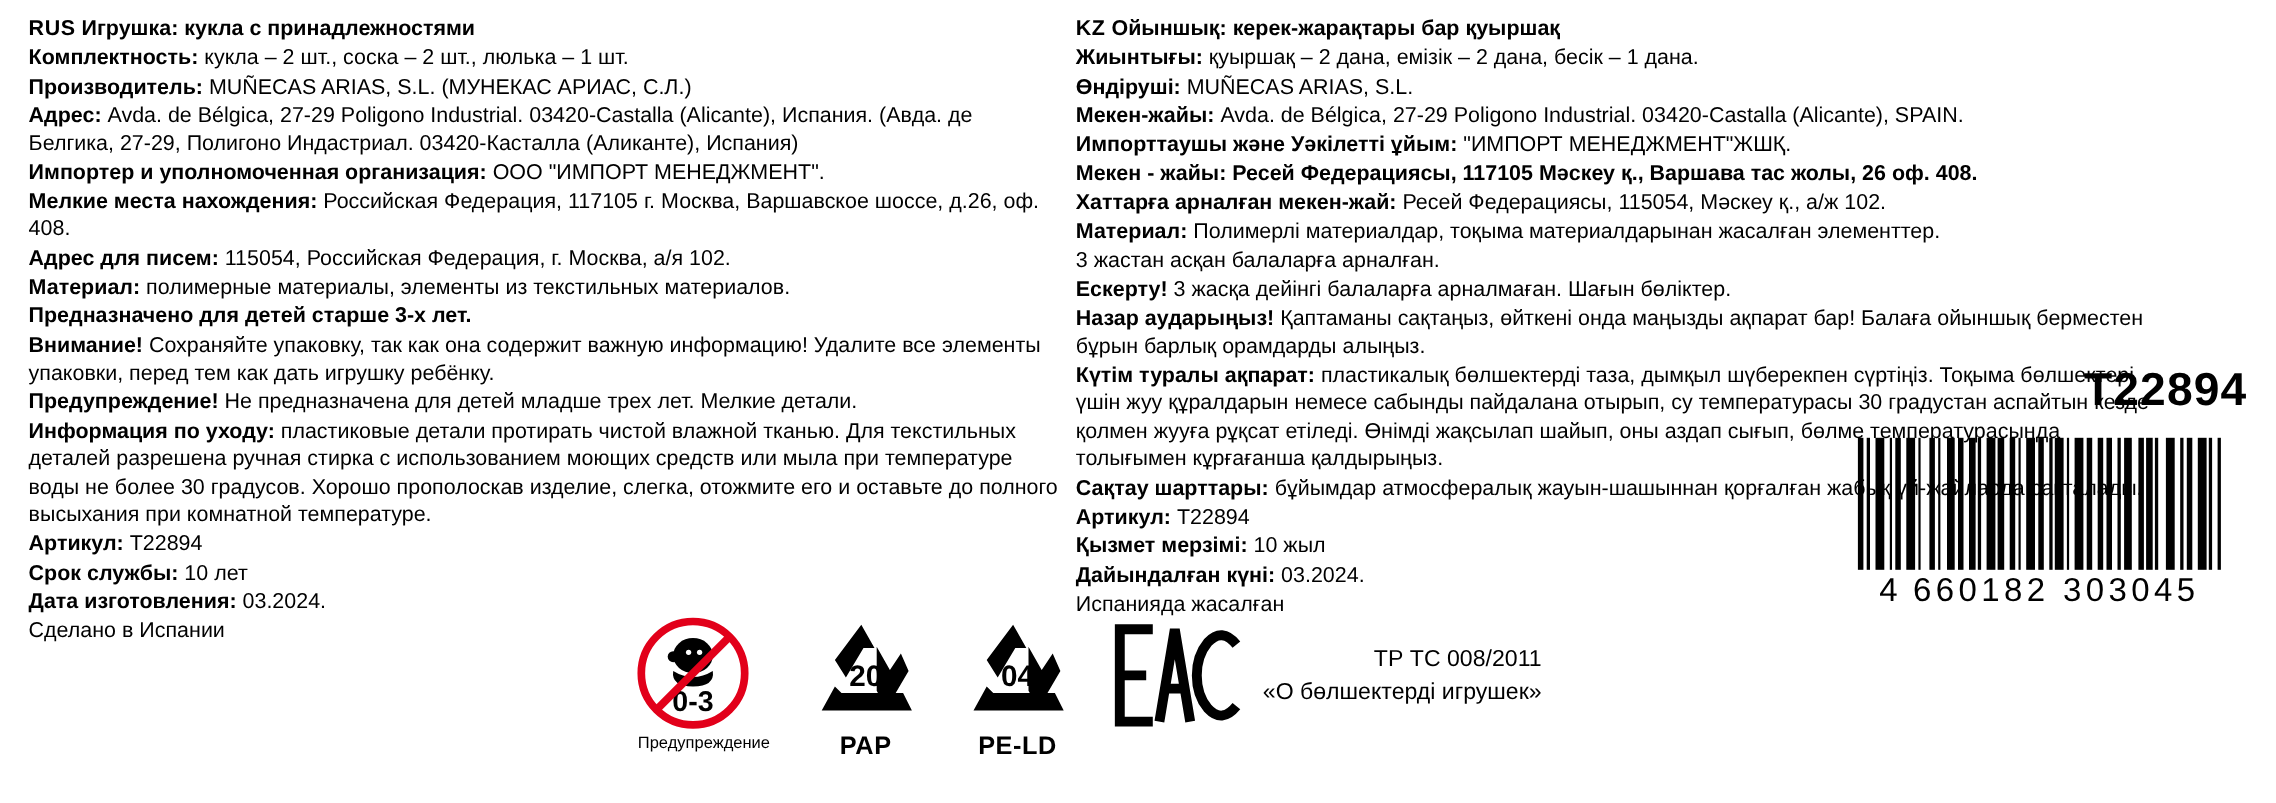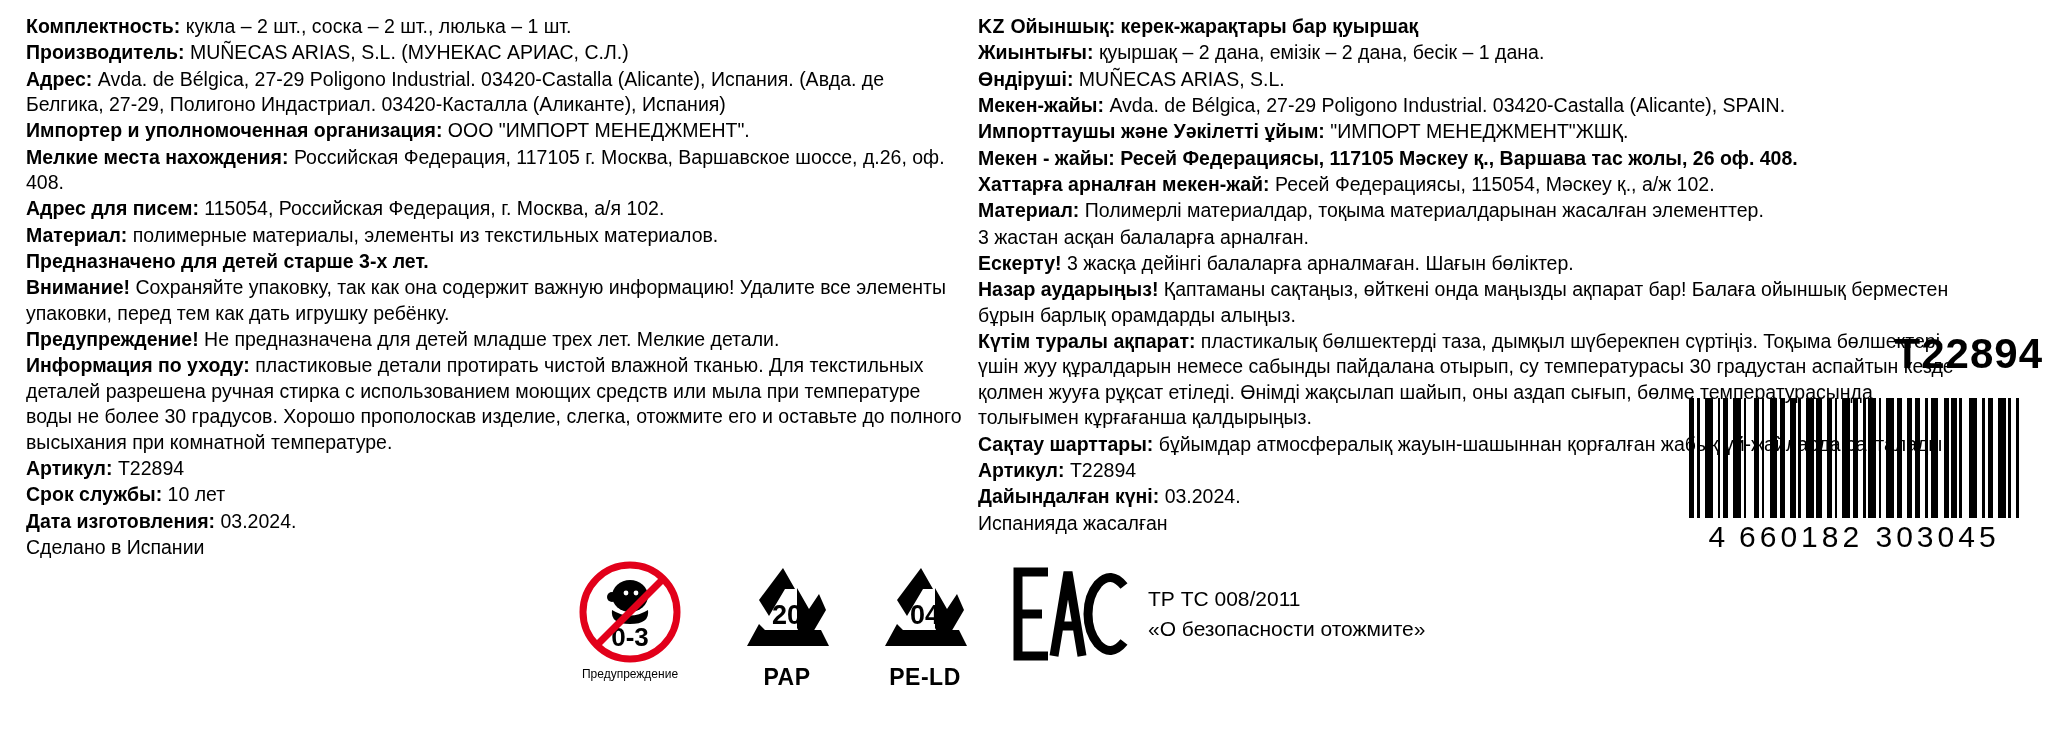--- a/index.html
+++ b/index.html
@@ -62,22 +62,23 @@
     width: 140px;
     text-align: center;
   }
   .icon-age .circle {
     position: relative;
     width: 104px;
     height: 104px;
     margin: 0 auto;
   }
   .icon-age .caption {
-    font-size: 12px;
+    font-size: 15px;
     margin-top: 3px;
+    text-align: right;
   }
   
   .icon-recycle {
     position: absolute;
     top: 2px;
     width: 130px;
     text-align: center;
   }
   .icon-recycle.r1 { left: 162px; }
   .icon-recycle.r2 { left: 300px; }
@@ -101,21 +102,21 @@
     width: 126px;
     height: 96px;
   }
   .tr-text {
     position: absolute;
     left: 588px;
     top: 24px;
     font-size: 21px;
     line-height: 1.45;
   }
-  .tr-text .l1 { font-weight: normal; }
+  .tr-text .l1 { font-weight: normal; text-align: right; }
   
   .barcode-area {
     position: absolute;
     right: 20px;
     top: 330px;
     width: 390px;
     text-align: center;
   }
   .art-big {
     font-size: 42px;
@@ -144,20 +145,23 @@
     margin-right: 10px;
   }
 </style>
 </head>
 <body>
 
 <div class="page">
 
   <div class="col col-left">
     <div class="para">
+      <span class="lang-code">RUS</span><span class="b"> Игрушка: кукла с принадлежностями</span>
+    </div>
+    <div class="para">
       <span class="b">Комплектность:</span><span> кукла – 2 шт., соска – 2 шт., люлька – 1 шт.</span>
     </div>
     <div class="para">
       <span class="b">Производитель:</span><span> MUÑECAS ARIAS, S.L. (МУНЕКАС АРИАС, С.Л.)</span>
     </div>
     <div class="para">
       <span class="b">Адрес:</span><span> Avda. de Bélgica, 27-29 Poligono Industrial. 03420-Castalla (Alicante), Испания. (Авда. де Белгика, 27-29, Полигоно Индастриал. 03420-Касталла (Аликанте), Испания)</span>
     </div>
     <div class="para">
       <span class="b">Импортер и уполномоченная организация:</span><span> ООО "ИМПОРТ МЕНЕДЖМЕНТ".</span>
@@ -232,20 +236,23 @@
       <span class="b">Назар аударыңыз!</span><span> Қаптаманы сақтаңыз, өйткені онда маңызды ақпарат бар! Балаға ойыншық берместен бұрын барлық орамдарды алыңыз.</span>
     </div>
     <div class="para">
       <span class="b">Күтім туралы ақпарат:</span><span> пластикалық бөлшектерді таза, дымқыл шүберекпен сүртіңіз. Тоқыма бөлшектері үшін жуу құралдарын немесе сабынды пайдалана отырып, су температурасы 30 градустан аспайтын кезде қолмен жууға рұқсат етіледі. Өнімді жақсылап шайып, оны аздап сығып, бөлме температурасында толығымен кұрғағанша қалдырыңыз.</span>
     </div>
     <div class="para">
       <span class="b">Сақтау шарттары:</span><span> бұйымдар атмосфералық жауын-шашыннан қорғалған жабық үй-жайларда сақталады.</span>
     </div>
     <div class="para">
       <span class="b">Артикул:</span><span> T22894</span>
+    </div>
+    <div class="para">
+      <span class="b">Қызмет мерзімі:</span><span> 10 жыл</span>
     </div>
     <div class="para">
       <span class="b">Дайындалған күні:</span><span> 03.2024.</span>
     </div>
     <div class="para">
       <span>Испанияда жасалған</span>
     </div>
   </div>
 
   <div class="icons">
@@ -305,21 +312,21 @@
 
           <path d="M46 90 L60 6 L74 90 M51 60 L70 60"></path>
 
           <path d="M116 20 Q103 4 90 18 Q80 30 80 48 Q80 66 90 78 Q103 92 116 76"></path>
         </g>
       </svg>
     </div>
 
     <div class="tr-text">
       <div class="l1">ТР ТС 008/2011</div>
-      <div class="l2">«О безопасности отожмите»</div>
+      <div class="l2">«О бөлшектерді игрушек»</div>
     </div>
   </div>
 
   <div class="barcode-area">
     <div class="art-big">T22894</div>
     <div class="barcode" id="barcode-bars">
         <span style="display: inline-block; width: 5.2px; height: 120px; background: rgb(0, 0, 0);"></span>
         <span style="display: inline-block; width: 2.6px; height: 120px; background: transparent;"></span>
         <span style="display: inline-block; width: 2.6px; height: 120px; background: rgb(0, 0, 0);"></span>
         <span style="display: inline-block; width: 5.2px; height: 120px; background: transparent;"></span>

